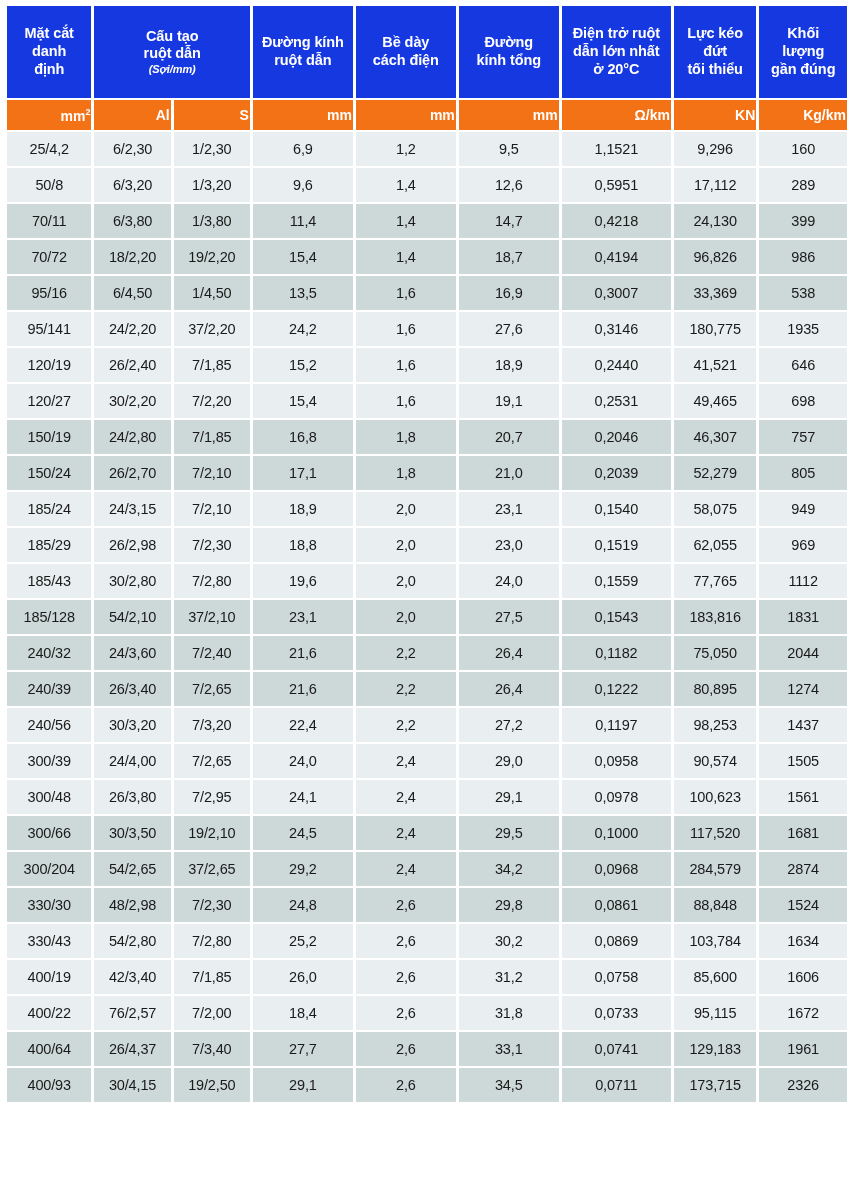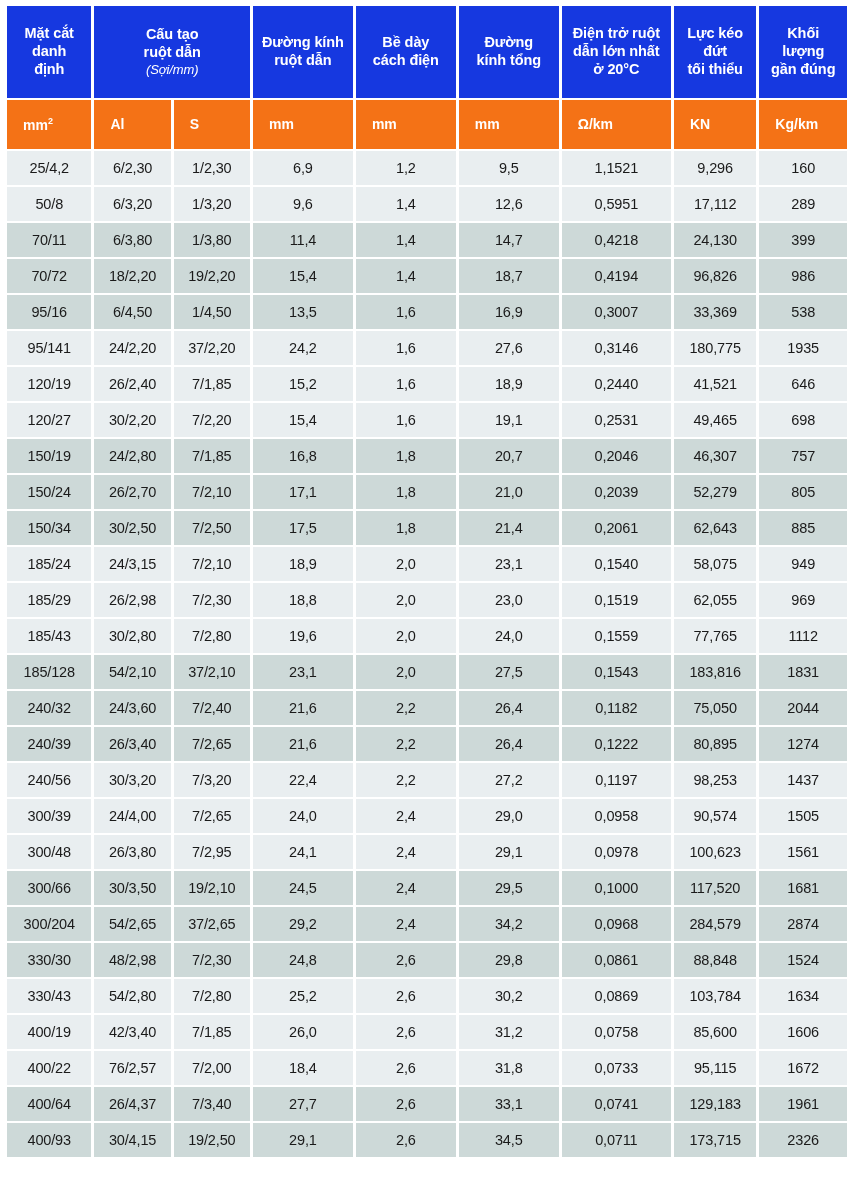--- a/index.html
+++ b/index.html
@@ -29,33 +29,33 @@
     line-height:1.22;
     text-align:center;
     vertical-align:middle;
     height:92px;
     padding:2px 1px;
     letter-spacing:-0.1px;
   }
   thead tr.hdr-main th .sub-ital {
     display:block;
     font-style:italic;
-    font-weight:normal;
-    font-size:13px;
+    font-weight:bold;
+    font-size:11px;
   }
   
   thead tr.hdr-unit th {
     background:#F47216;
     color:#ffffff;
     font-size:14px;
     font-weight:bold;
-    text-align:left;
+    text-align:right;
     vertical-align:middle;
     height:30px;
-    padding:16px;
+    padding:1px;
   }
   thead tr.hdr-unit th sup { font-size:9px; vertical-align:super; }
   
   tbody td {
     font-size:14.5px;
     color:#1a1a1a;
     text-align:center;
     vertical-align:middle;
     height:34px;
     padding:1px;
@@ -237,31 +237,20 @@
           <td>150/24</td>
           <td>26/2,70</td>
           <td>7/2,10</td>
           <td>17,1</td>
           <td>1,8</td>
           <td>21,0</td>
           <td>0,2039</td>
           <td>52,279</td>
           <td>805</td>
         </tr>
-        <tr class="band-b">
-          <td>150/34</td>
-          <td>30/2,50</td>
-          <td>7/2,50</td>
-          <td>17,5</td>
-          <td>1,8</td>
-          <td>21,4</td>
-          <td>0,2061</td>
-          <td>62,643</td>
-          <td>885</td>
-        </tr>
         <tr class="band-a">
           <td>185/24</td>
           <td>24/3,15</td>
           <td>7/2,10</td>
           <td>18,9</td>
           <td>2,0</td>
           <td>23,1</td>
           <td>0,1540</td>
           <td>58,075</td>
           <td>949</td>

